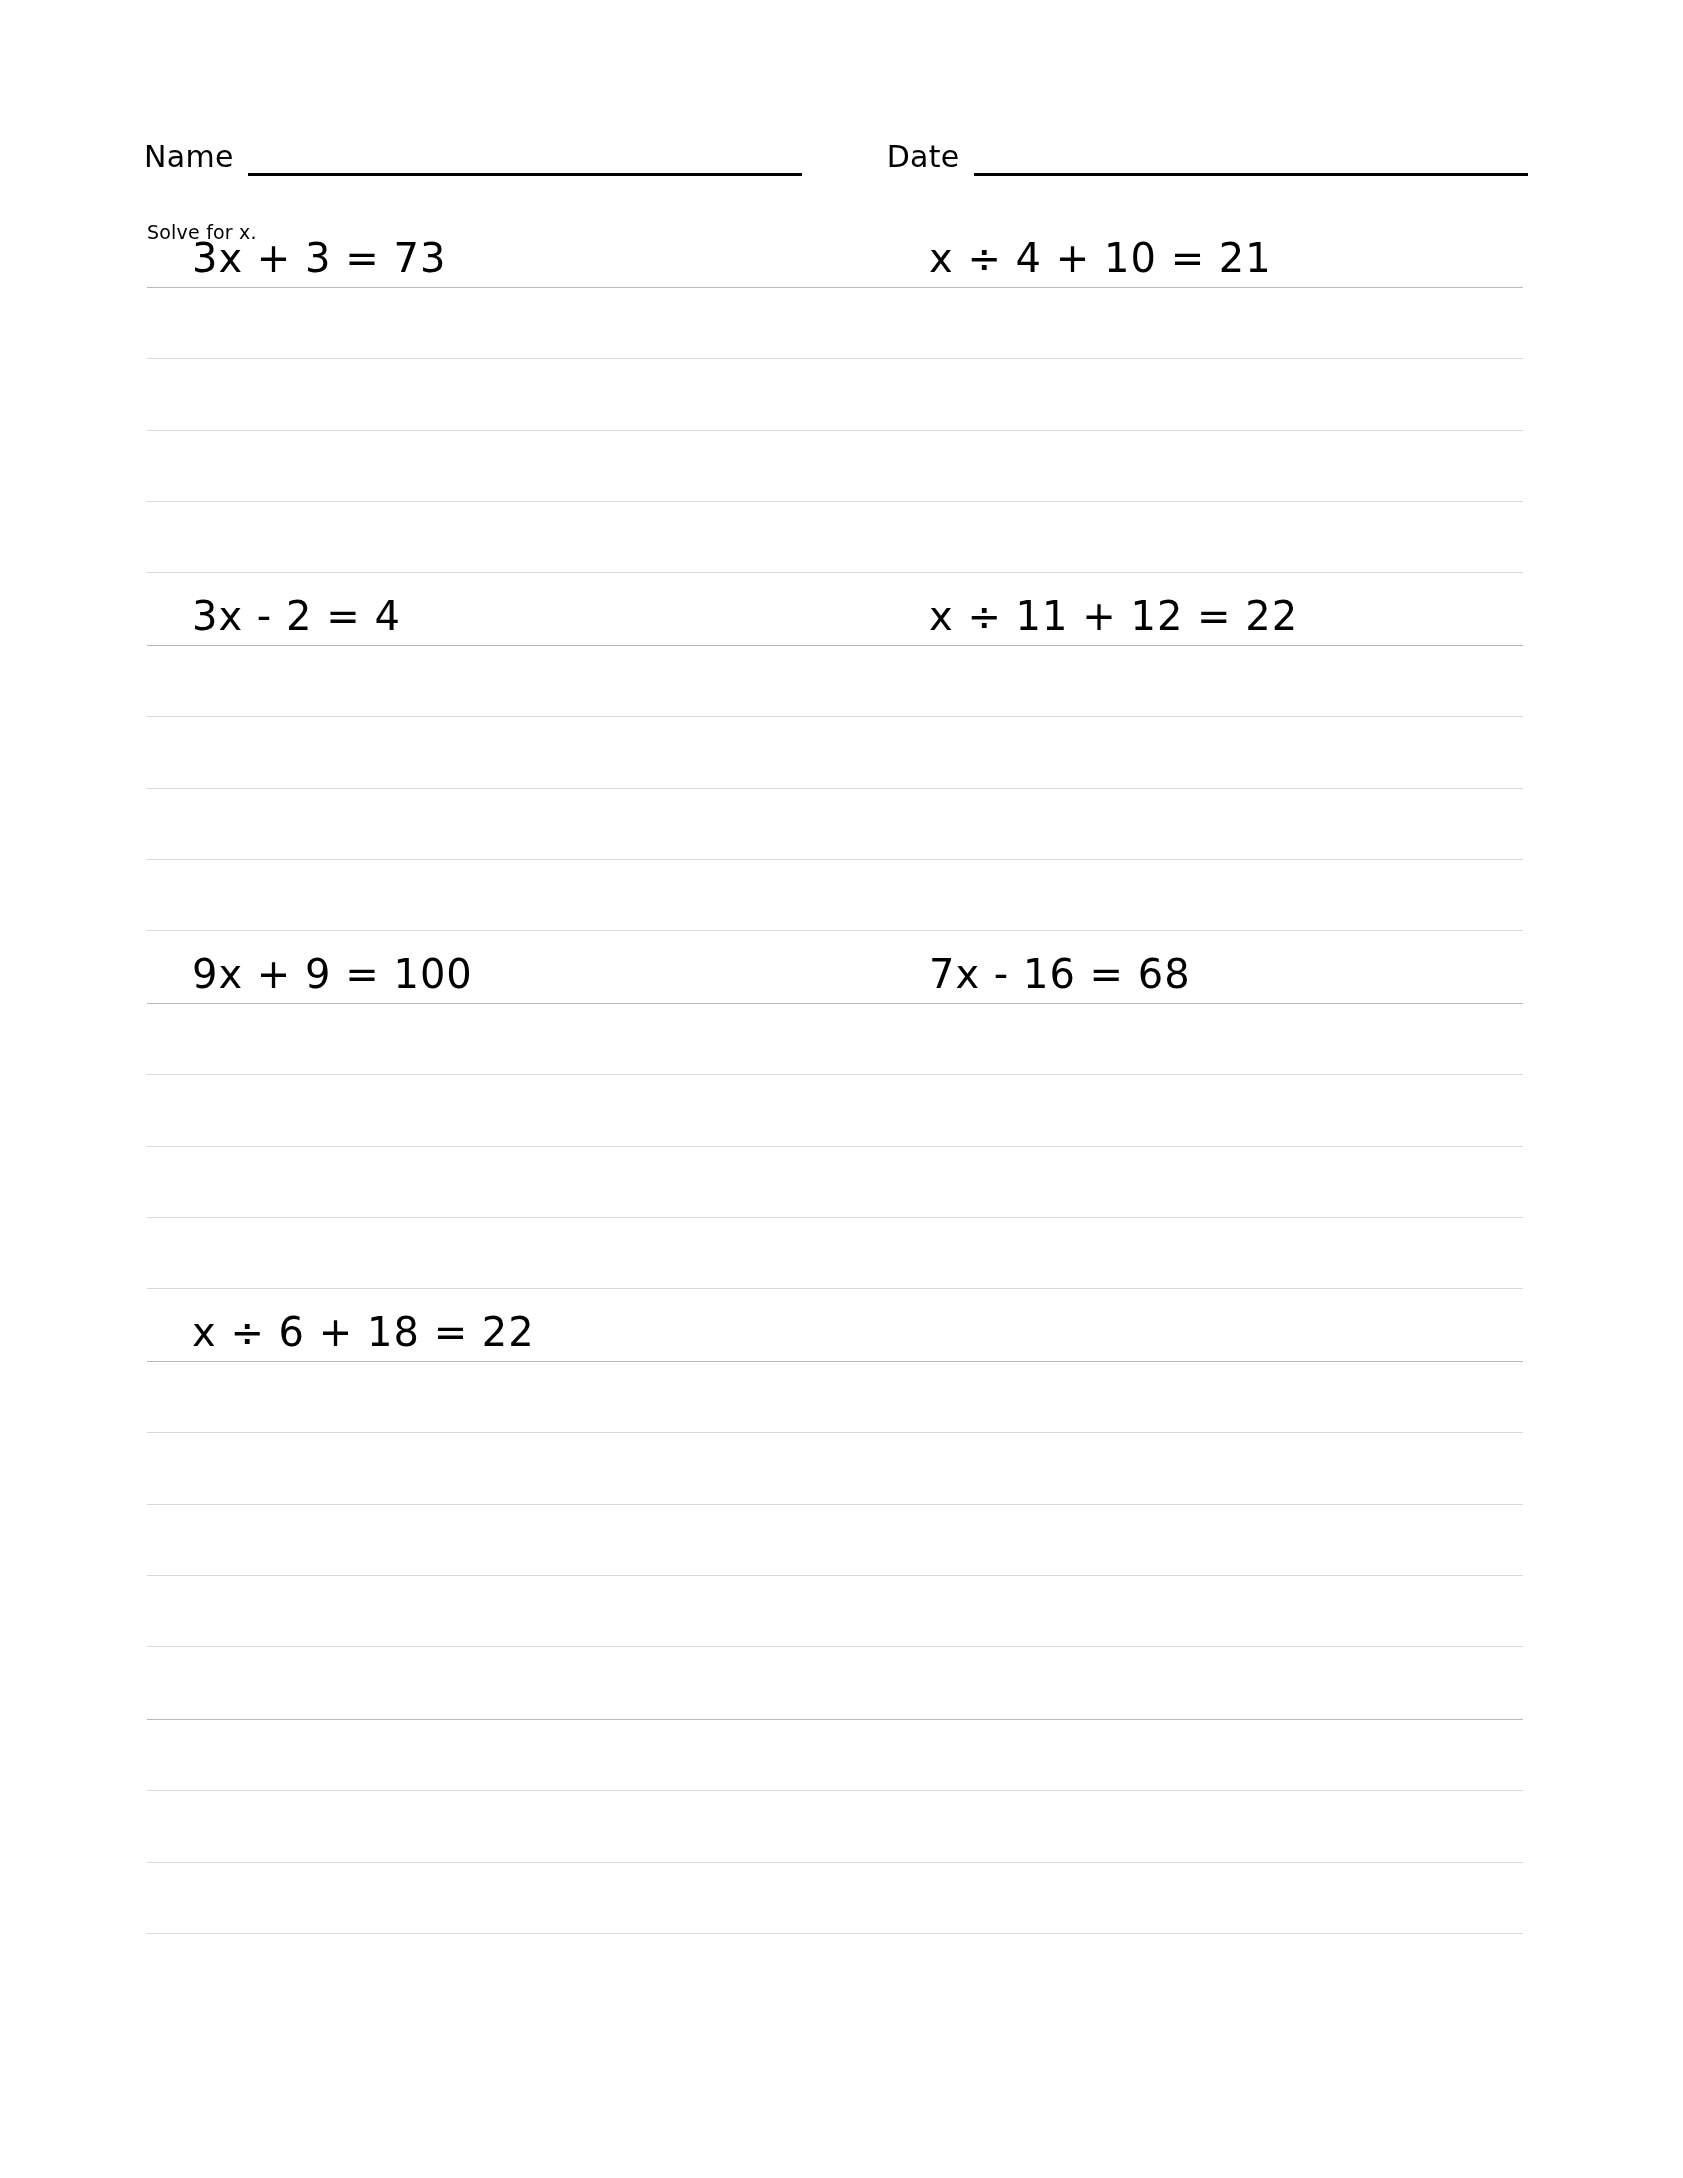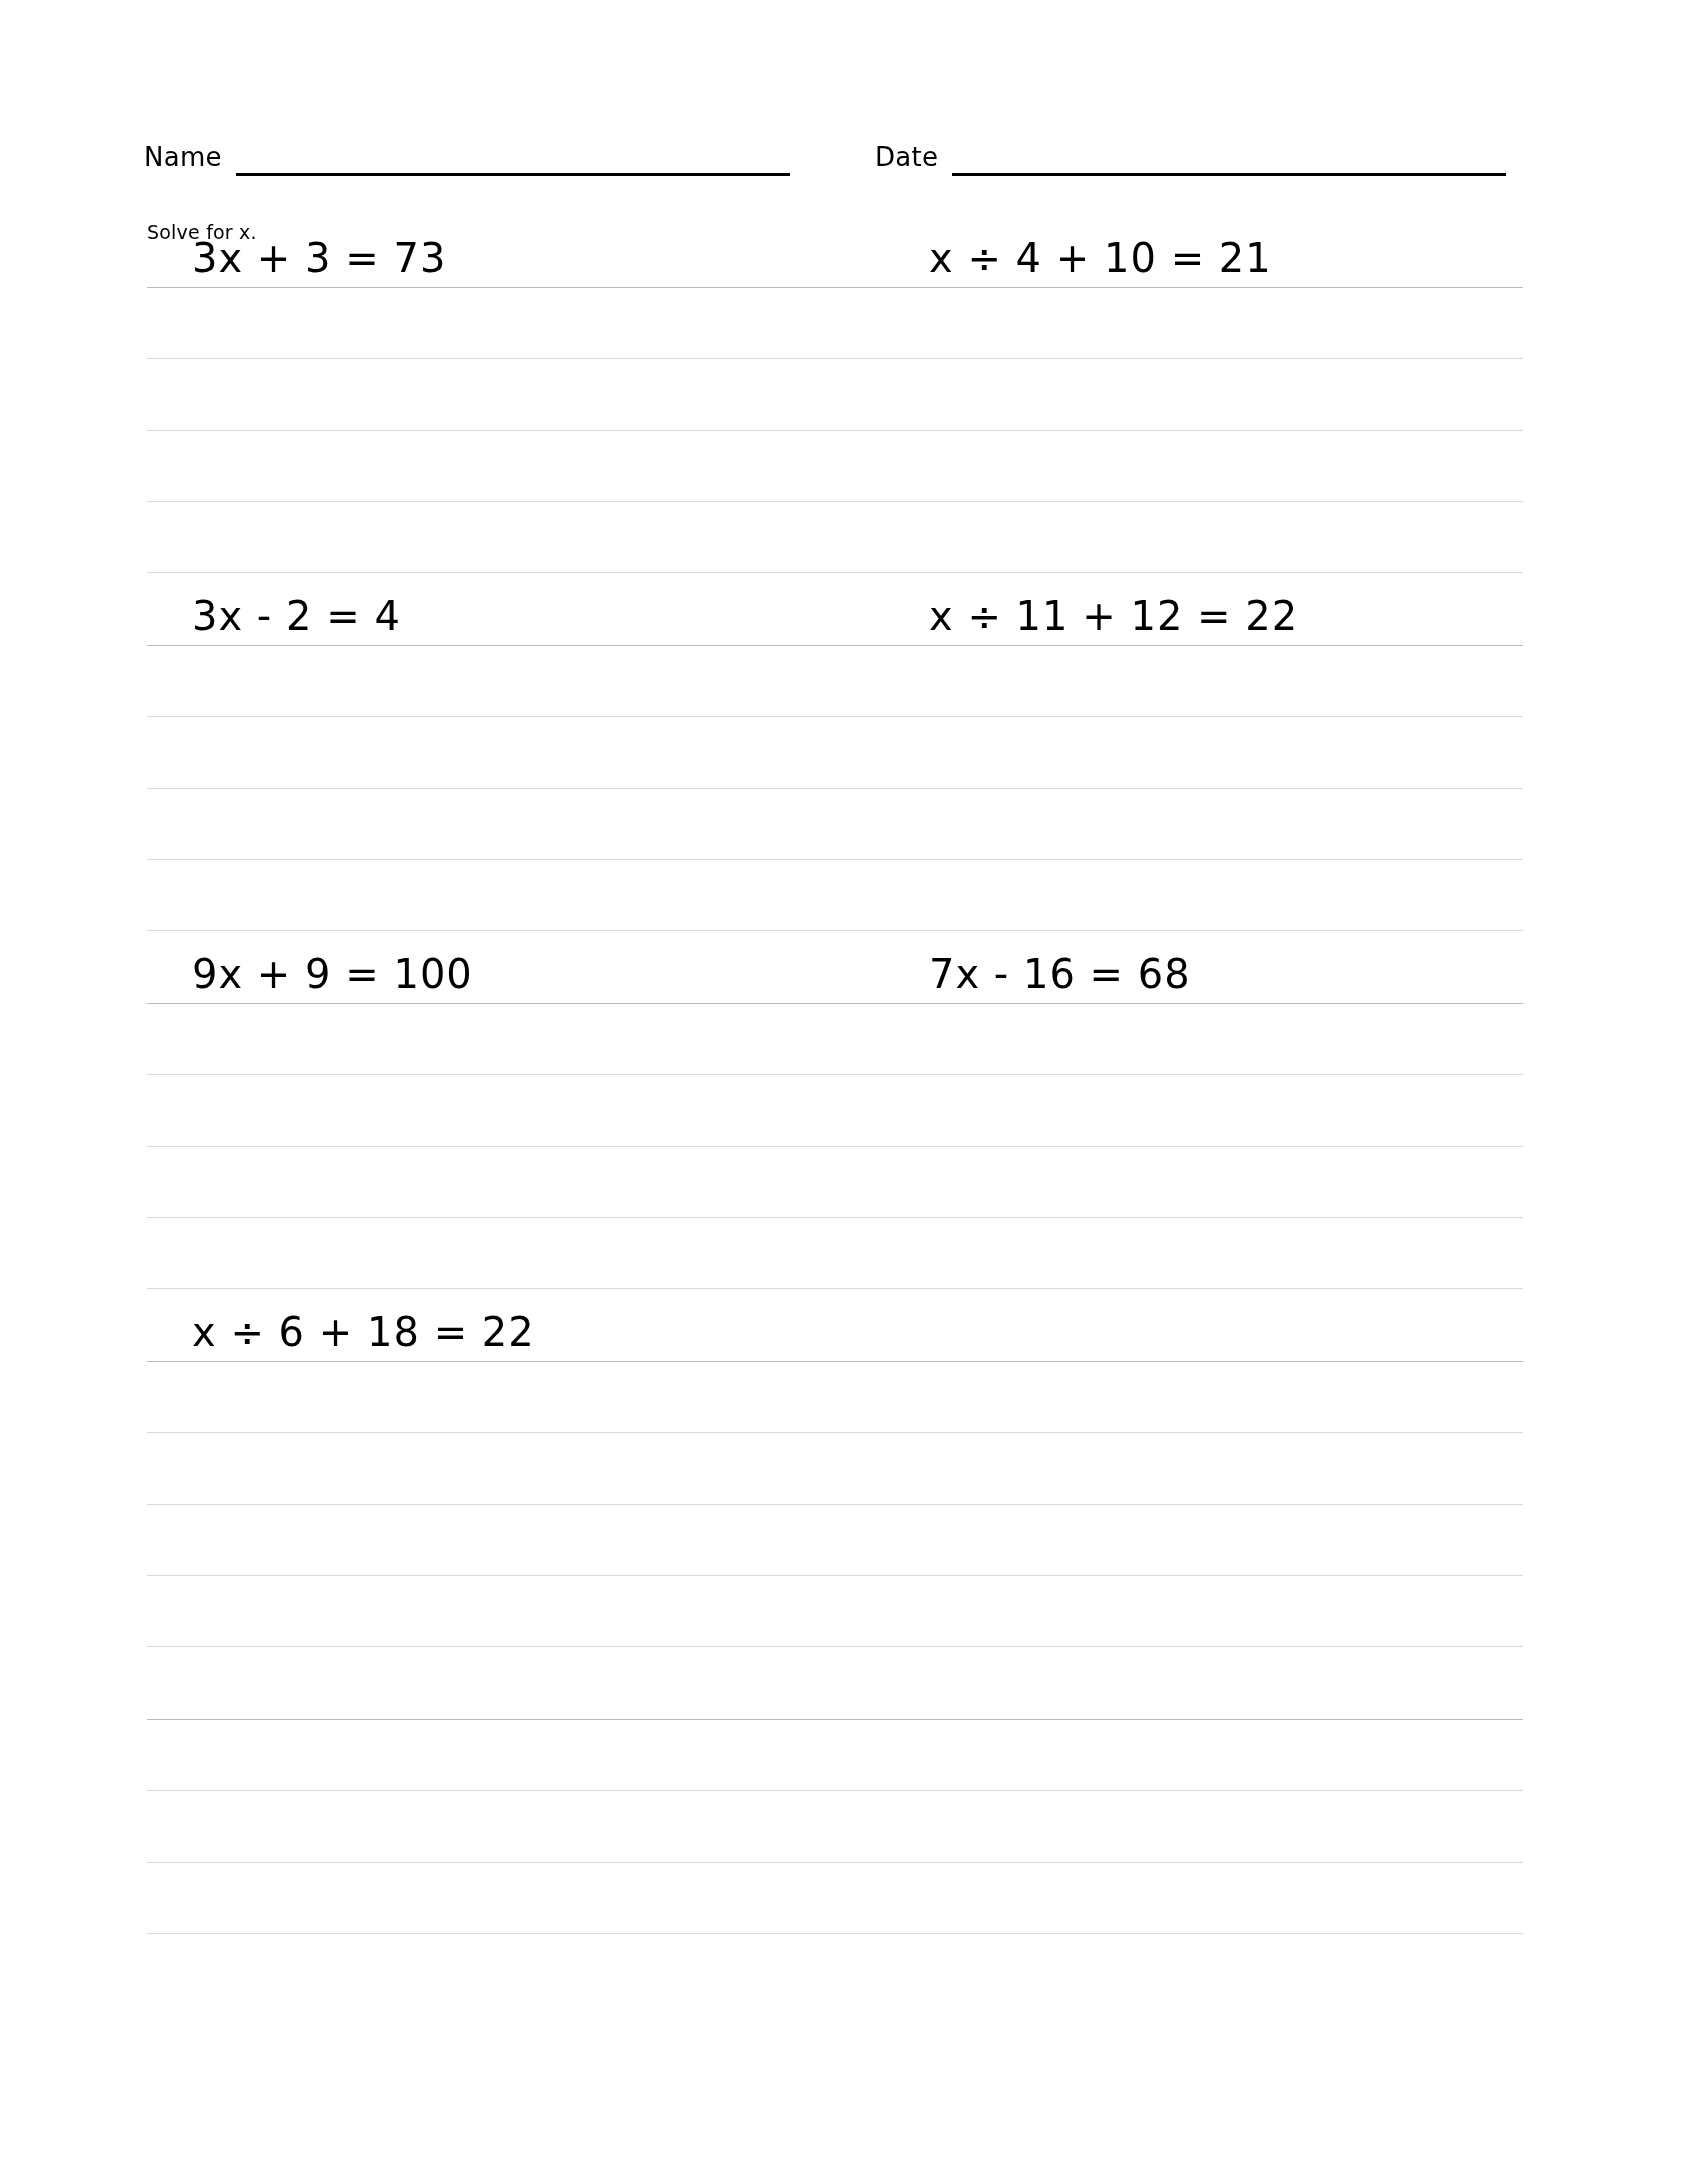--- a/index.html
+++ b/index.html
@@ -33,21 +33,21 @@
     width: 1386px;
     height: 59px;
     display: flex;
     align-items: flex-end;
   }
   .field {
     display: flex;
     align-items: flex-end;
   }
   .field-label {
-    font-size: 26px;
+    font-size: 30px;
     line-height: 30px;
     letter-spacing: 0.3px;
     white-space: nowrap;
     padding-bottom: 4px;
   }
   .field-rule {
     border-bottom: 3px solid #000;
     height: 30px;
     margin-left: 14px;
   }

